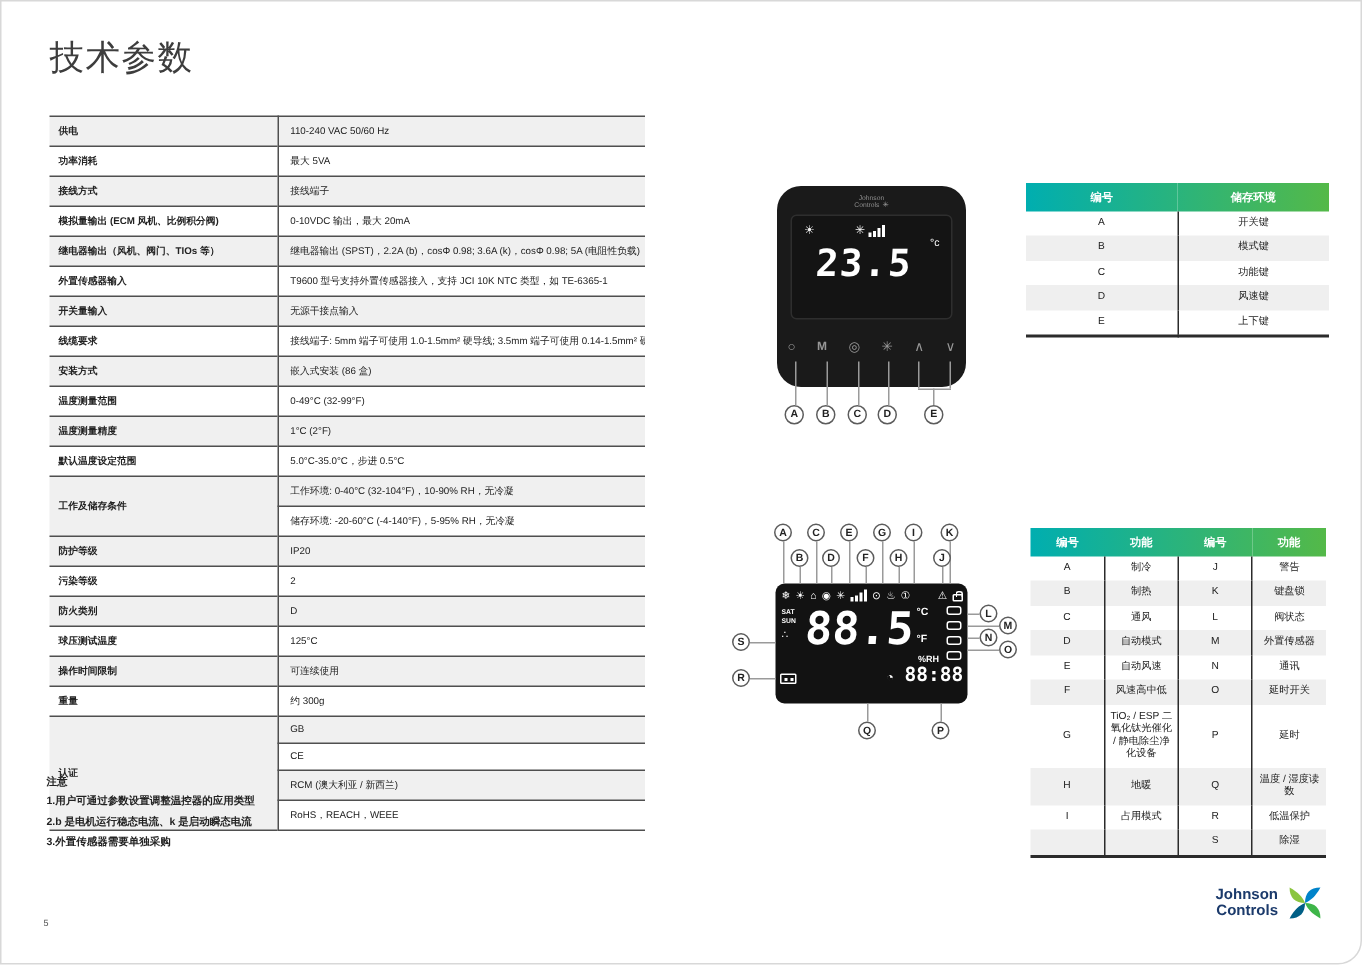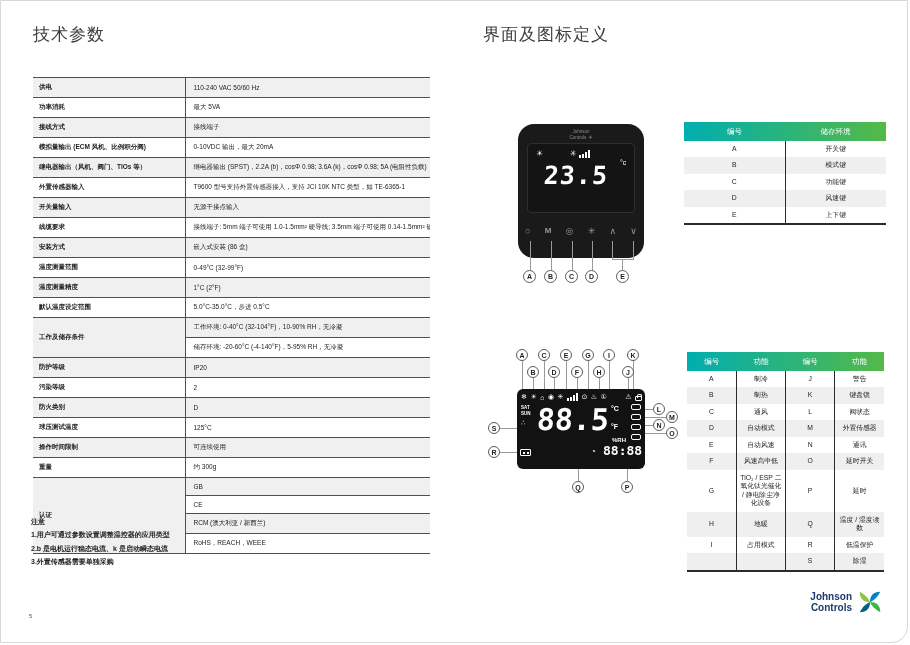--- a/index.html
+++ b/index.html
@@ -1,37 +1,37 @@
 <!DOCTYPE html>
 <html><head>
 <meta charset="utf-8">
 <style>
   * { margin:0; padding:0; box-sizing:border-box; }
   html,body { width:910px; height:645px; background:#fff; font-family:"Liberation Sans","DejaVu Sans",sans-serif; }
   .page { position:absolute; left:0; top:0; width:908px; height:643px; background:#fff;
           border:1px solid #d8d8d8; border-radius:0 0 16px 0; overflow:hidden; }
 
-  h1.title { position:absolute; font-size:17px; font-weight:400; color:#3d3d3d; letter-spacing:1px; }
+  h1.title { position:absolute; font-size:23px; font-weight:400; color:#3d3d3d; letter-spacing:1px; }
   #title-left { left:32px; top:22px; }
   #title-right { left:482px; top:22px; }
 
   
   table.spec { position:absolute; left:32px; top:76px; width:397px; border-collapse:collapse;
                border-top:1px solid #4f4f4f; border-bottom:1px solid #4f4f4f; table-layout:fixed; }
   table.spec td { border-top:1px solid #4f4f4f; font-size:6.5px; color:#222; padding:5px 2px 5px 6px; vertical-align:middle; }
   table.spec td.lbl { width:152px; font-weight:bold; border-right:1px solid #4f4f4f; }
   table.spec td.val { padding-left:8px; white-space:nowrap; overflow:hidden; }
   table.spec tr.band { background:#f0f0f0; }
 
   .notes { position:absolute; left:30px; top:514px; font-size:7px; font-weight:bold; color:#222; line-height:1.9; }
   .pageno { position:absolute; left:28px; top:612px; font-size:6px; color:#555; }
 
   
   table.gtab { position:absolute; border-collapse:collapse; table-layout:fixed; border-bottom:2px solid #2b2b2b; }
-  table.gtab th { font-size:7.5px; font-weight:normal; color:#fff; padding:4.5px 1px; text-align:center; }
+  table.gtab th { font-size:7.5px; font-weight:bold; color:#fff; padding:4.5px 1px; text-align:center; }
   table.gtab td { font-size:6.8px; color:#222; text-align:center; padding:4px 2px; line-height:1.25; }
   table.gtab tr.band { background:#efefef; }
   table.btable { left:683px; top:121px; width:202px; }
   table.btable td:first-child { width:98px; border-right:1px solid #2b2b2b; }
   table.itable { left:686px; top:351px; width:197px; }
   table.itable td:nth-child(1) { width:29px; border-right:1px solid #2b2b2b; }
   table.itable td:nth-child(2) { width:68px; border-right:1px solid #2b2b2b; }
   table.itable td:nth-child(3) { width:28px; border-right:1px solid #2b2b2b; }
   table.itable td:nth-child(4) { width:72px; }
 
@@ -85,21 +85,20 @@
   .brand { position:absolute; right:24px; top:588px; display:flex; align-items:center; }
   .btxt { text-align:right; font-size:10px; font-weight:bold; line-height:1.1; margin-right:5px; }
   .brand svg { display:block; }
 </style>
 </head>
 <body>
 
 <div class="page">
 
   <h1 class="title" id="title-left">技术参数</h1>
-  <h1 class="title" id="title-right">界面及图标定义</h1>
 
   <table class="spec">
       <tbody id="spec-body">
         <tr class="band">
           <td class="lbl" rowspan="1">供电</td>
           <td class="val">110-240 VAC 50/60 Hz</td>
         </tr>
         <tr>
           <td class="lbl" rowspan="1">功率消耗</td>
           <td class="val">最大 5VA</td>

